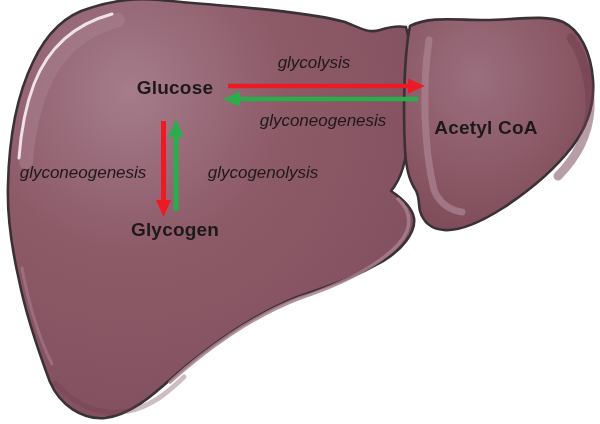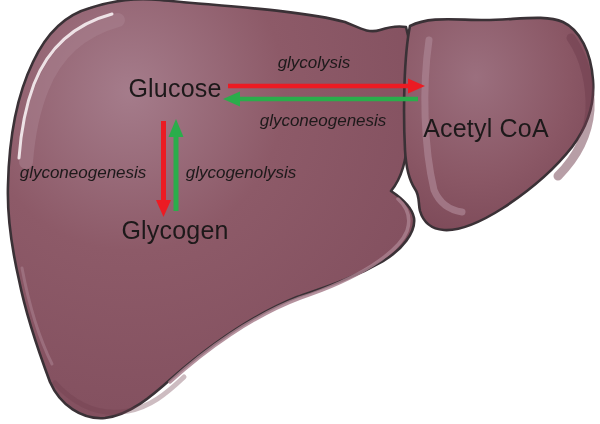--- a/index.html
+++ b/index.html
@@ -11,21 +11,21 @@
     font-family:"Liberation Sans", sans-serif;
   }
   .stage svg{position:absolute;left:0;top:0;}
   .lbl{
     position:absolute;
     transform:translate(-50%,-50%);
     color:#1d191a;
     white-space:nowrap;
     user-select:none;
   }
-  .node-lbl{font-weight:400;font-size:25px;letter-spacing:.2px;}
+  .node-lbl{font-weight:700;font-size:19px;letter-spacing:.2px;}
   .edge-lbl{font-style:italic;font-weight:400;font-size:17px;}
 </style>
 </head>
 <body>
 
 <div class="stage">
 
   <svg width="600" height="424" viewBox="0 0 600 424">
     <defs>
       <radialGradient id="leftGrad" cx="30%" cy="22%" r="95%">
@@ -92,15 +92,15 @@
     <polygon points="168.5,137 183.5,137 176,119" fill="#2aad4b"></polygon>
   </svg>
 
   <div class="lbl node-lbl" style="left:175px;top:88px;">Glucose</div>
   <div class="lbl node-lbl" style="left:486px;top:88px;margin-top:40px;">Acetyl CoA</div>
   <div class="lbl edge-lbl" style="left:314px;top:63px;">glycolysis</div>
 
   <div class="lbl node-lbl" style="left:175px;top:230px;">Glycogen</div>
   <div class="lbl edge-lbl" style="left:323px;top:121px;">glyconeogenesis</div>
   <div class="lbl edge-lbl" style="left:83px;top:173px;">glyconeogenesis</div>
-  <div class="lbl edge-lbl" style="left:241px;top:173px;">glycogenolysis</div>
+  <div class="lbl edge-lbl" style="left:263px;top:173px;">glycogenolysis</div>
 
 </div>
 
 </body></html>

